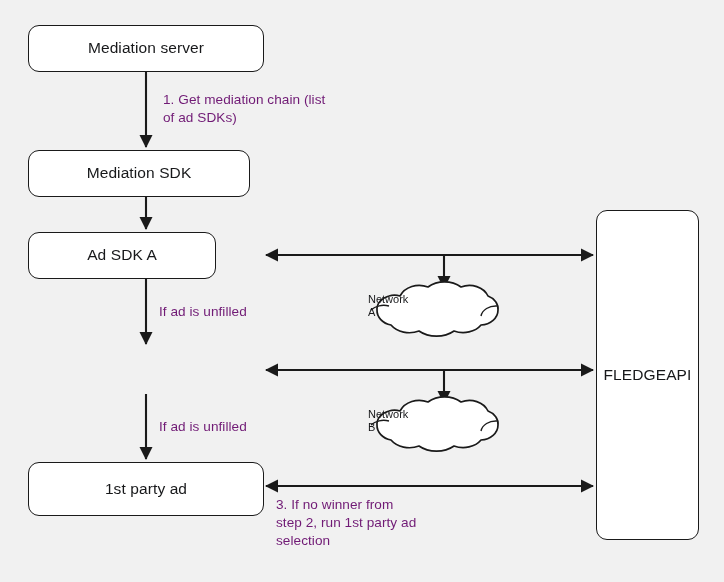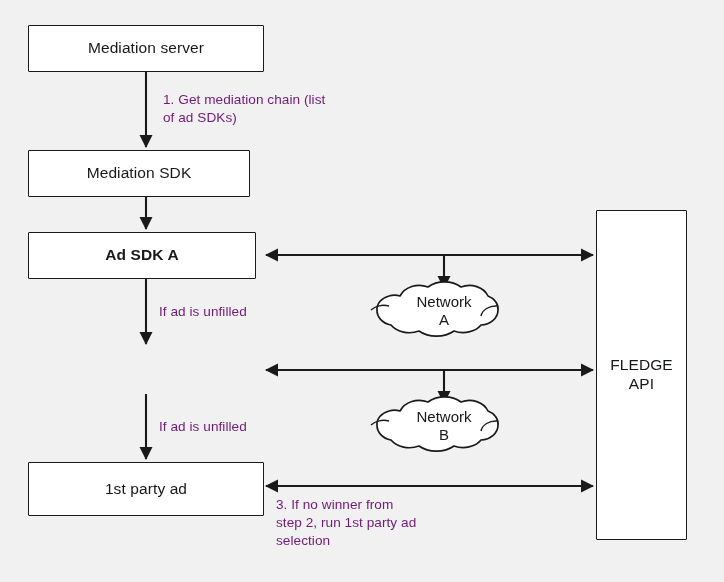--- a/index.html
+++ b/index.html
@@ -24,35 +24,34 @@
     top: 0;
     left: 0;
     width: 724px;
     height: 582px;
   }
   .node-box {
     position: absolute;
     box-sizing: border-box;
     background: #ffffff;
     border: 1.6px solid #1a1a1a;
-    border-radius: 1px;
+    border-radius: 11px;
     display: flex;
     align-items: center;
     justify-content: center;
     text-align: center;
     color: #17181a;
     font-size: 15.5px;
     line-height: 1.22;
     letter-spacing: 0.1px;
   }
   .cloud-label {
     position: absolute;
-    text-align: center;
     color: #17181a;
-    font-size: 15px;
+    font-size: 11px;
     line-height: 1.18;
     pointer-events: none;
   }
   .edge-label {
     position: absolute;
     color: #701a75;
     font-size: 13.6px;
     line-height: 1.32;
     letter-spacing: 0.05px;
     white-space: pre-line;
@@ -133,30 +132,30 @@
   </svg>
 
   <div class="node-box" style="left:28px; top:25px; width:236px; height:47px;">
     <span>Mediation server</span>
   </div>
 
   <div class="node-box" style="left:28px; top:150px; width:222px; height:47px;">
     <span>Mediation SDK</span>
   </div>
 
-  <div class="node-box" style="left:28px; top:232px; width:228px; height:47px;font-weight:bold;">
+  <div class="node-box" style="left:28px; top:232px; width:188px; height:47px;">
     <span>Ad SDK A</span>
   </div>
 
 
   <div class="node-box" style="left:28px; top:462px; width:236px; height:54px;">
     <span>1st party ad</span>
   </div>
 
-  <div class="node-box" style="left:596px; top:210px; width:91px; height:330px; flex-direction:column; font-size:15.5px;">
+  <div class="node-box" style="left:596px; top:210px; width:103px; height:330px; flex-direction:row; font-size:15.5px;">
     <span>FLEDGE</span>
     <span>API</span>
   </div>
 
   <div class="cloud-label" style="left:368px; top:293px; width:152px;">
     <div>Network</div>
     <div>A</div>
   </div>
 
   <div class="cloud-label" style="left:368px; top:408px; width:152px;">

